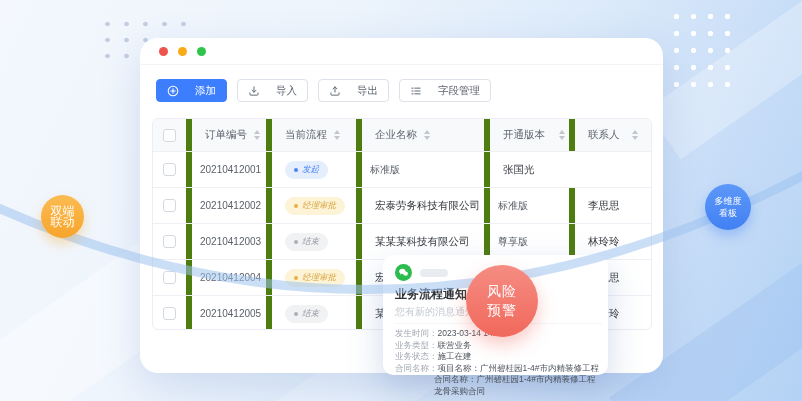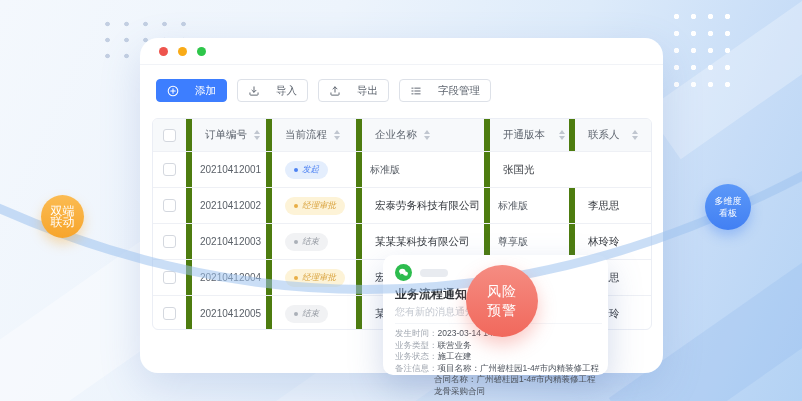--- a/index.html
+++ b/index.html
@@ -304,21 +304,21 @@
       <div class="frow">
         <span class="lbl">发生时间：</span><span class="val">2023-03-14 14:2</span>
       </div>
       <div class="frow">
         <span class="lbl">业务类型：</span><span class="val">联营业务</span>
       </div>
       <div class="frow">
         <span class="lbl">业务状态：</span><span class="val">施工在建</span>
       </div>
       <div class="frow">
-        <span class="lbl">备注信息：</span><span class="val">项目名称：广州碧桂园1-4#市内精装修工程</span>
+        <span class="lbl">合同名称：</span><span class="val">项目名称：广州碧桂园1-4#市内精装修工程</span>
       </div>
       <div class="xline">合同名称：广州碧桂园1-4#市内精装修工程龙骨采购合同</div>
 
     </div>
   </div>
 
   <svg class="orbit" width="802" height="401" viewBox="0 0 802 401">
     <path d="M -30 195 Q 400 400 832 160" fill="none" stroke="#9fc3ee" stroke-width="9" opacity="0.55"></path>
   </svg>
 

